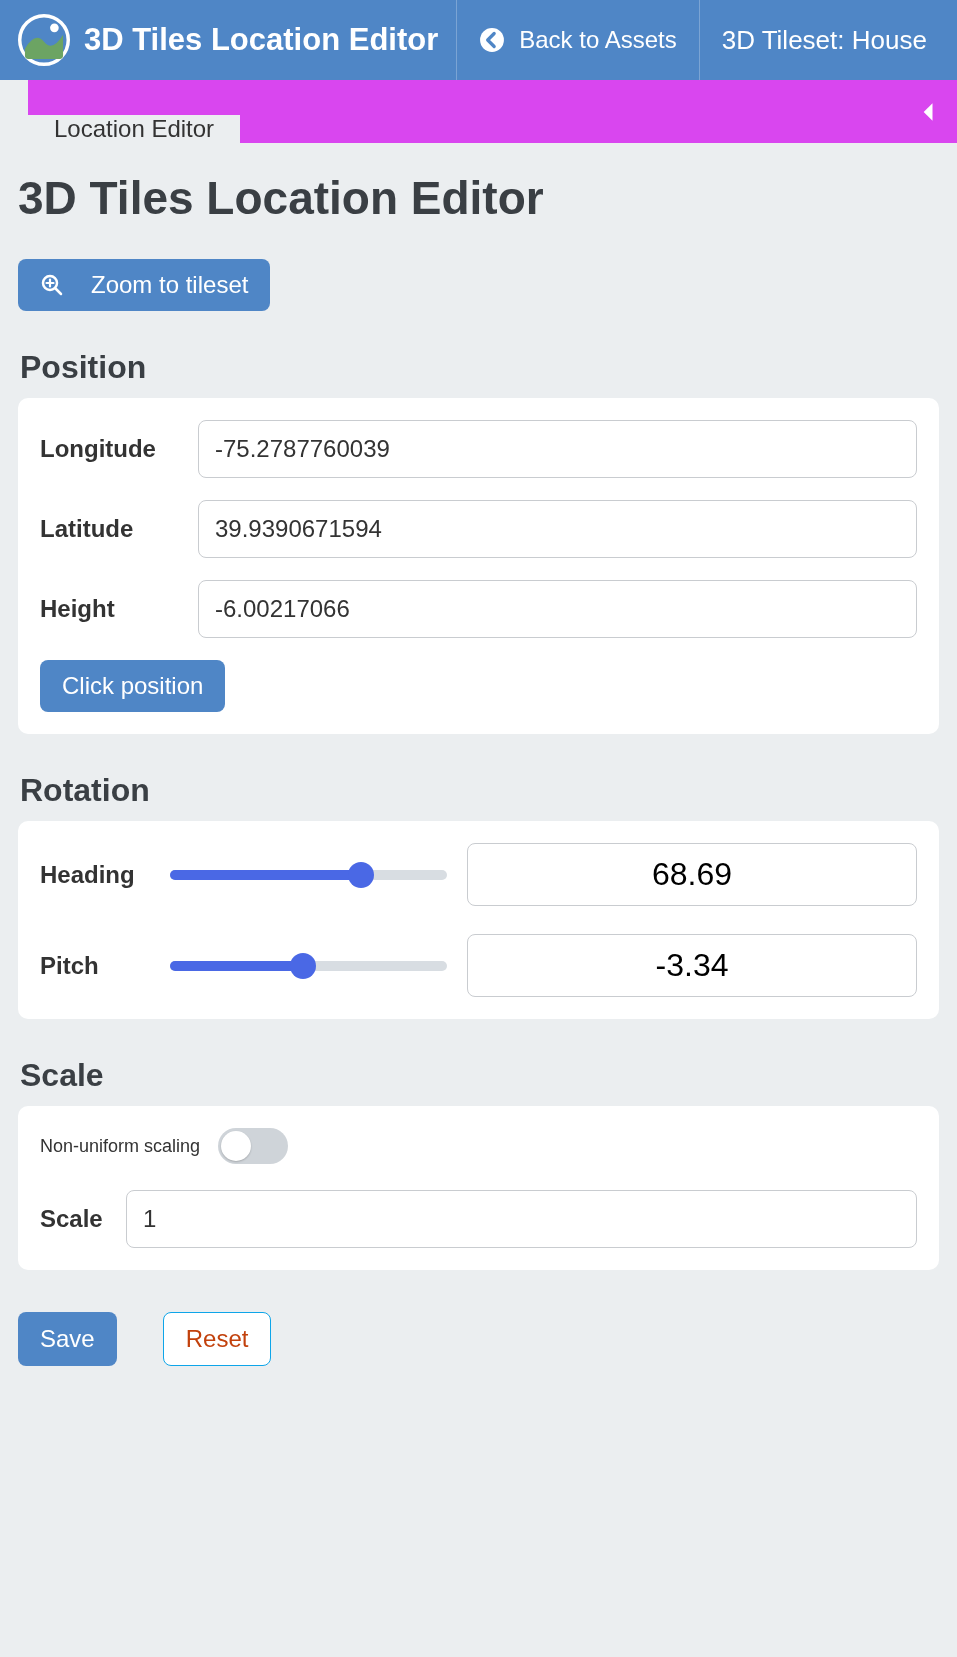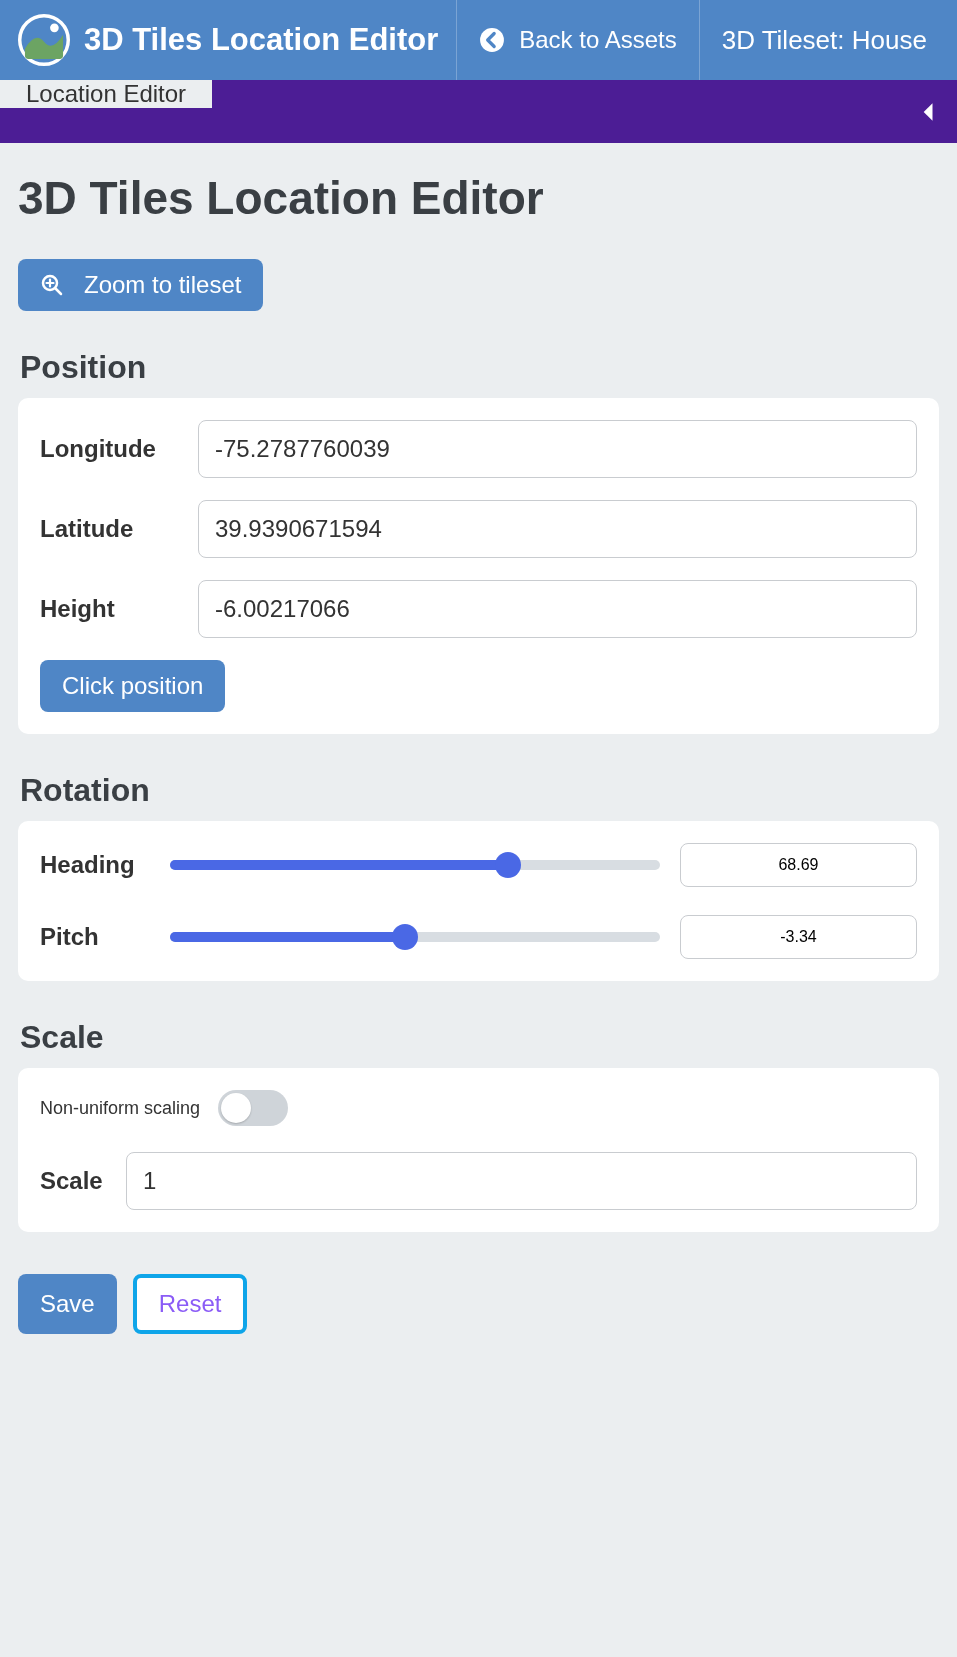--- a/index.html
+++ b/index.html
@@ -51,24 +51,25 @@
     padding: 0 22px;
     font-size: 26px;
     white-space: nowrap;
     flex: 1 1 auto;
     overflow: hidden;
   }
 
   
   .tabbar {
     display: flex;
-    background: #4c1d95;
+    background: #d946ef;
     height: 63px;
-    align-items: flex-start;
+    align-items: flex-end;
     position: relative;
+    margin-left: 28px;
   }
   .tab {
     display: flex;
     align-items: center;
     padding: 0 26px;
     font-size: 24px;
     color: #fff;
     cursor: pointer;
   }
   .tab.active {
@@ -94,34 +95,35 @@
   }
   h1.page-title {
     font-size: 46px;
     font-weight: 700;
     color: #3a3f44;
     margin: 6px 0 34px 0;
   }
   .btn {
     display: inline-flex;
     align-items: center;
-    gap: 20px;
+    gap: 27px;
     background: #4f86c6;
     color: #fff;
     border: none;
     border-radius: 8px;
     padding: 12px 22px;
     font-size: 24px;
     cursor: pointer;
     font-family: inherit;
   }
   .btn-outline {
     background: #fff;
-    color: #8b5cf6;
-    border: 4px solid #0ea5e9;
+    color: #c2410c;
+    border: 1px solid #0ea5e9;
+    margin-left: 30px;
   }
 
   .section-title {
     font-size: 32px;
     font-weight: 700;
     color: #3a3f44;
     margin: 38px 0 12px 2px;
   }
   .panel {
     background: #fff;
@@ -215,21 +217,21 @@
     border-radius: 50%;
     transform: translate(-50%, -50%);
     cursor: grab;
   }
   .rot-value {
     flex: 0 0 128px;
     border: 1px solid #c9ccd0;
     border-radius: 8px;
     padding: 12px 14px;
     text-align: center;
-    font-size: 16px;
+    font-size: 32px;
   }
 
   
   .toggle-row {
     display: flex;
     align-items: center;
     gap: 18px;
     margin-bottom: 26px;
   }
   .toggle {

